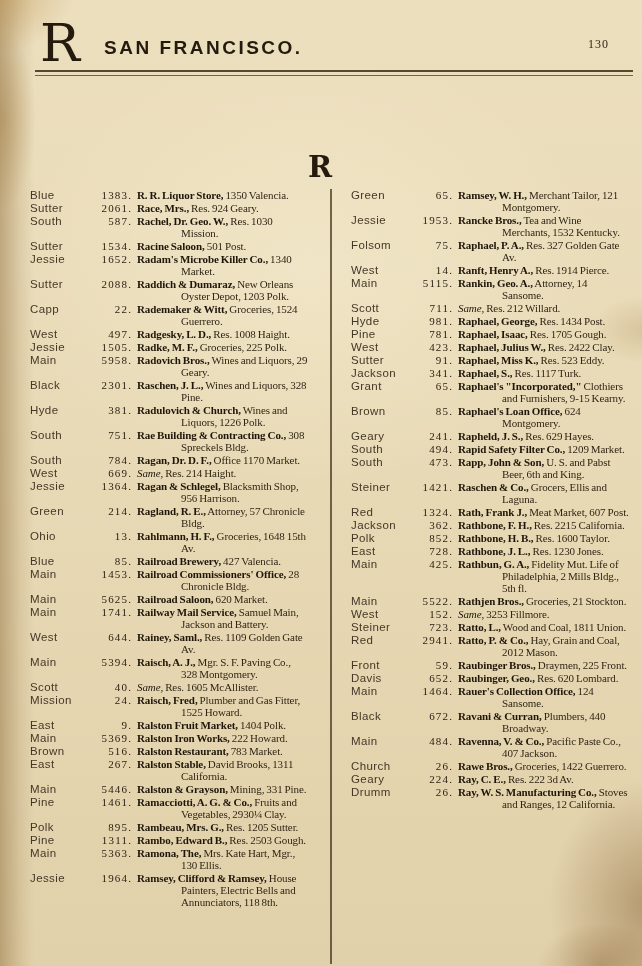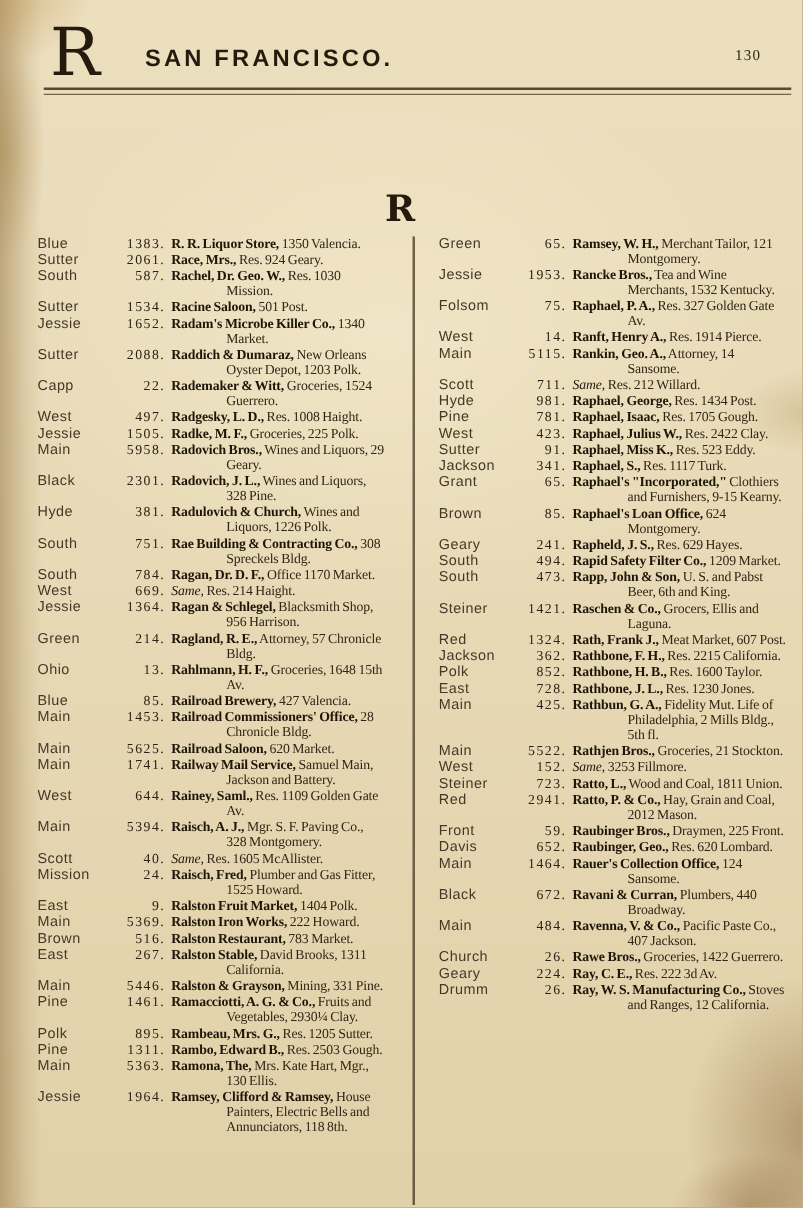--- a/index.html
+++ b/index.html
@@ -12,21 +12,21 @@
       radial-gradient(150px 190px at 648px 905px, rgba(118,74,30,.42), rgba(118,74,30,0) 66%),
       radial-gradient(90px 60px at 600px 965px, rgba(118,74,30,.33), rgba(118,74,30,0) 70%),
       radial-gradient(70px 45px at 645px 330px, rgba(150,112,58,.22), rgba(150,112,58,0) 75%),
       radial-gradient(420px 300px at 48% 28%, rgba(255,249,228,.30), rgba(255,249,228,0) 72%),
       linear-gradient(90deg, rgba(137,102,52,.45) 0px, rgba(137,102,52,.14) 20px, rgba(137,102,52,0) 34px),
       linear-gradient(180deg,#ecdfbe 0%,#e8dab6 45%,#e1d1aa 100%);
   }
   
   .hdr-r{position:absolute;left:40px;top:16px;font-family:"DejaVu Serif",serif;
     font-size:53px;line-height:1;font-weight:400;color:#241b0e;}
-  .hdr-title{position:absolute;left:116px;top:37px;font-family:"Liberation Sans",sans-serif;
+  .hdr-title{position:absolute;left:104px;top:37px;font-family:"Liberation Sans",sans-serif;
     font-weight:700;font-size:19px;letter-spacing:2.5px;color:#241b0e;}
   .hdr-page{position:absolute;right:33px;top:37px;font-size:12px;letter-spacing:1px;color:#302515;}
   .hdr-rule{position:absolute;left:35px;right:9px;top:70px;height:3px;
     border-top:2.5px solid rgba(62,47,26,.85);border-bottom:1.2px solid rgba(62,47,26,.7);}
   
   .section-letter{position:absolute;top:150px;left:0;width:642px;text-align:center;
     font-family:"DejaVu Serif",serif;font-weight:700;font-size:29px;letter-spacing:2px;color:#241b0e;}
   
   .cols{position:absolute;top:189px;left:30px;width:600px;height:775px;display:flex;overflow:hidden;gap:12px;}
   .col{flex:1 1 0;min-width:0;}
@@ -113,21 +113,21 @@
 
     <div class="entry">
       <span class="exch">Main</span>
       <span class="num">5958</span>
       <span class="txt"><b class="nm">Radovich Bros.,</b><span class="rest"> Wines and Liquors, 29 Geary.</span></span>
     </div>
 
     <div class="entry">
       <span class="exch">Black</span>
       <span class="num">2301</span>
-      <span class="txt"><b class="nm">Radovich, J. L.,</b><span class="rest"> Wines and Liquors, 328 Pine.</span></span>
+      <span class="txt"><b class="nm">Raschen, J. L.,</b><span class="rest"> Wines and Liquors, 328 Pine.</span></span>
     </div>
 
     <div class="entry">
       <span class="exch">Hyde</span>
       <span class="num">381</span>
       <span class="txt"><b class="nm">Radulovich &amp; Church,</b><span class="rest"> Wines and Liquors, 1226 Polk.</span></span>
     </div>
 
     <div class="entry">
       <span class="exch">South</span>

